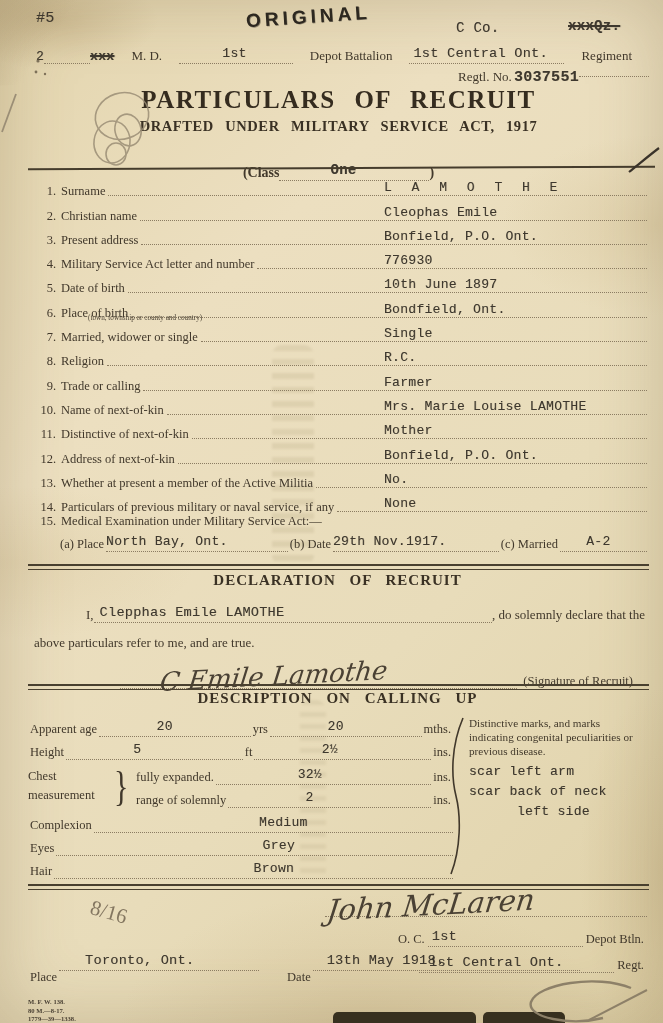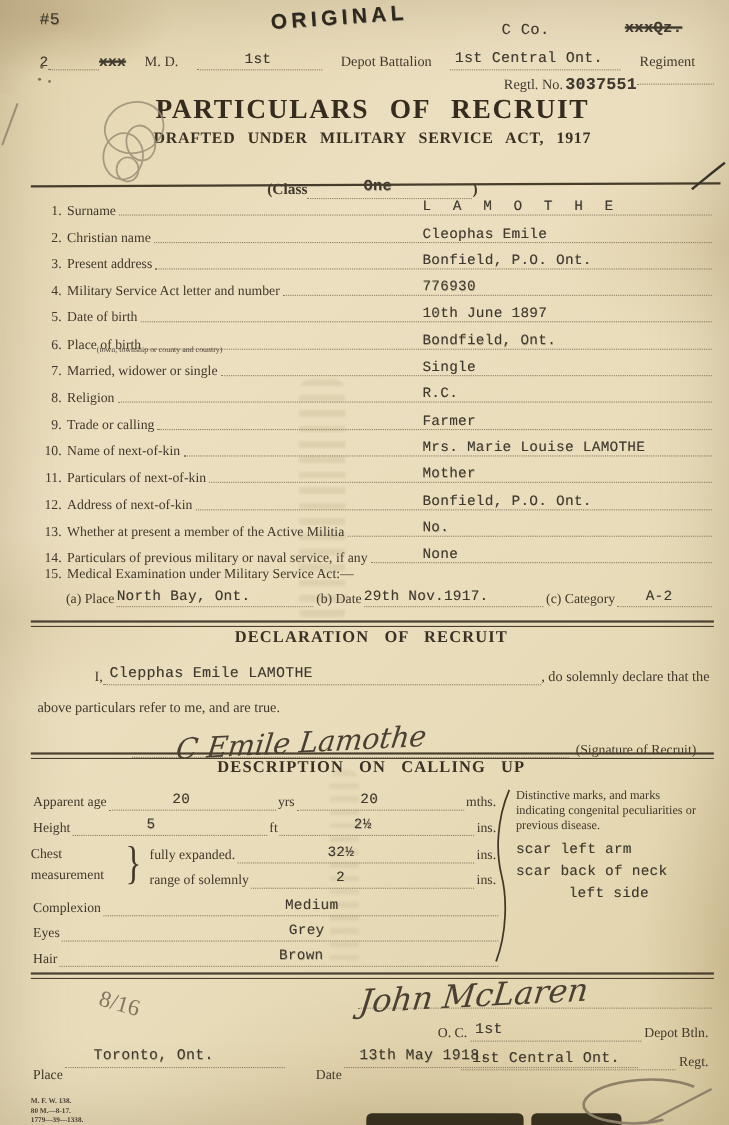--- a/index.html
+++ b/index.html
@@ -238,21 +238,21 @@
     <span class="fvalue typed">Farmer</span>
   </div>
   <div class="frow">
     <span class="fnum print">10.</span>
     <span class="flabel print">Name of next-of-kin</span>
     <span class="leader"></span>
     <span class="fvalue typed">Mrs. Marie Louise LAMOTHE</span>
   </div>
   <div class="frow">
     <span class="fnum print">11.</span>
-    <span class="flabel print">Particulars of next-of-kin</span>
+    <span class="flabel print">Distinctive of next-of-kin</span>
     <span class="leader"></span>
     <span class="fvalue typed">Mother</span>
   </div>
   <div class="frow">
     <span class="fnum print">12.</span>
     <span class="flabel print">Address of next-of-kin</span>
     <span class="leader"></span>
     <span class="fvalue typed">Bonfield, P.O. Ont.</span>
   </div>
   <div class="frow">
@@ -276,21 +276,21 @@
   </div>
   <div class="m-sub">
     <span class="print">(a) Place</span>
     <span class="dfill" style="flex:1.15;">
         <span class="on-line typed" style="left:0;">North Bay, Ont.</span>
       </span>
     <span class="print">(b) Date</span>
     <span class="dfill" style="flex:1.05;">
         <span class="on-line typed" style="left:0;">29th Nov.1917.</span>
       </span>
-    <span class="print">(c) Category</span>
+    <span class="print">(c) Married</span>
     <span class="dfill" style="flex:.55;">
         <span class="on-line typed" style="left:30%;">A-2</span>
       </span>
   </div>
 </div>
 
 <div class="sep" style="top:564px;"></div>
 
 <div id="decl">
   <div class="sect-head">DECLARATION OF RECRUIT</div>

